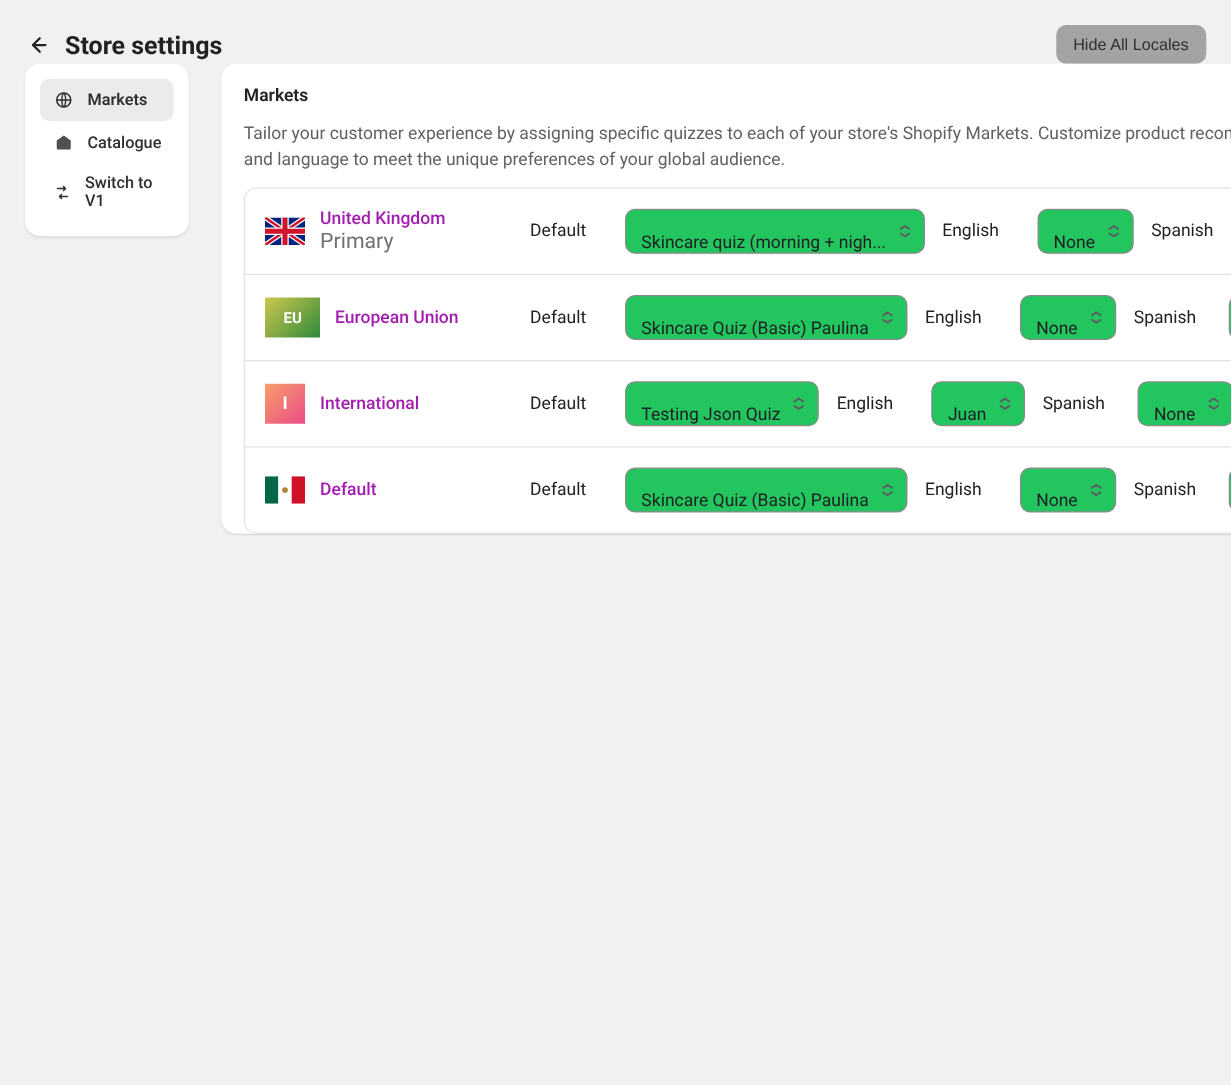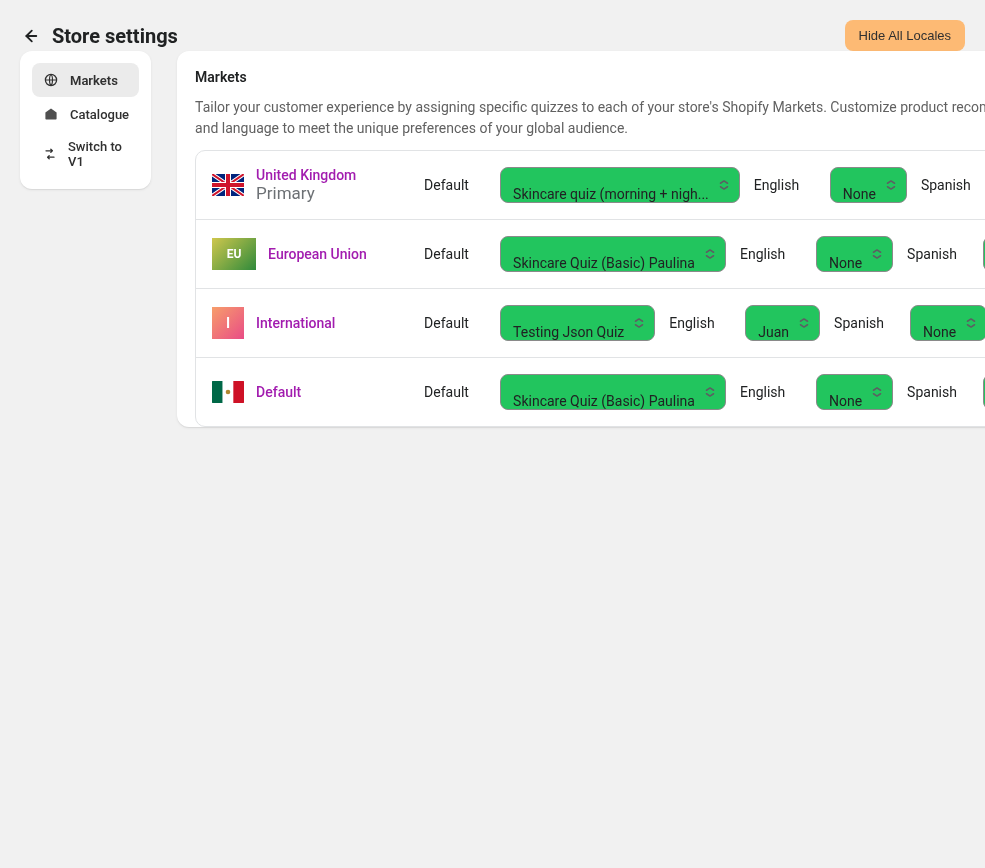--- a/index.html
+++ b/index.html
@@ -27,21 +27,21 @@
   .back-arrow {
     width: 20px; height: 20px;
     display: flex; align-items: center; justify-content: center;
     cursor: pointer;
   }
   .page-title {
     font-size: 20px;
     font-weight: 700;
   }
   .btn-secondary {
-    background: #fdba74;
+    background: #a3a3a3;
     border: none;
     border-radius: 8px;
     padding: 8px 14px;
     font-size: 13px;
     font-weight: 500;
     cursor: pointer;
     color: #303030;
   }
   .columns {
     display: flex;

